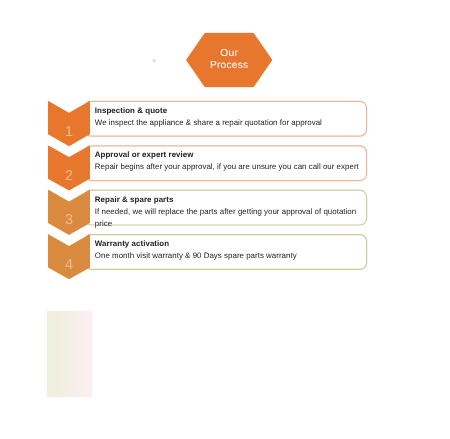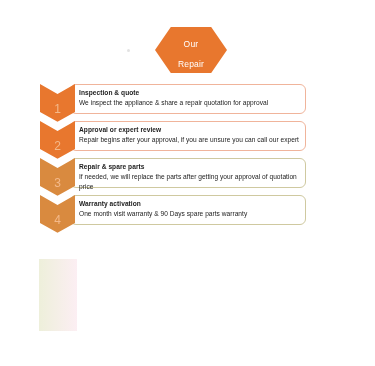--- a/index.html
+++ b/index.html
@@ -42,21 +42,20 @@
     align-items: center;
     justify-content: center;
     line-height: 1.15;
   }
   .hexagon .badge-line {
     color: #ffffff;
     font-size: 8.5px;
     letter-spacing: 0.2px;
     text-align: left;
     display: block;
-    margin-top: 10px;
   }
 
   
   .speck {
     position: absolute;
     left: 127px;
     top: 49px;
     width: 3px;
     height: 3px;
     background: #d8d8d8;
@@ -148,21 +147,21 @@
   }
 </style>
 </head>
 <body>
 
 <div id="infographic">
 
   <div class="badge-wrap">
     <div class="hexagon">
       <span class="badge-line">Our</span>
-      <span class="badge-line">Repair</span>
+      <span class="badge-line">Process</span>
     </div>
   </div>
 
   <div class="speck"></div>
 
   <div class="steps">
 
     <div class="fringe"></div>
 
     <div class="step">

